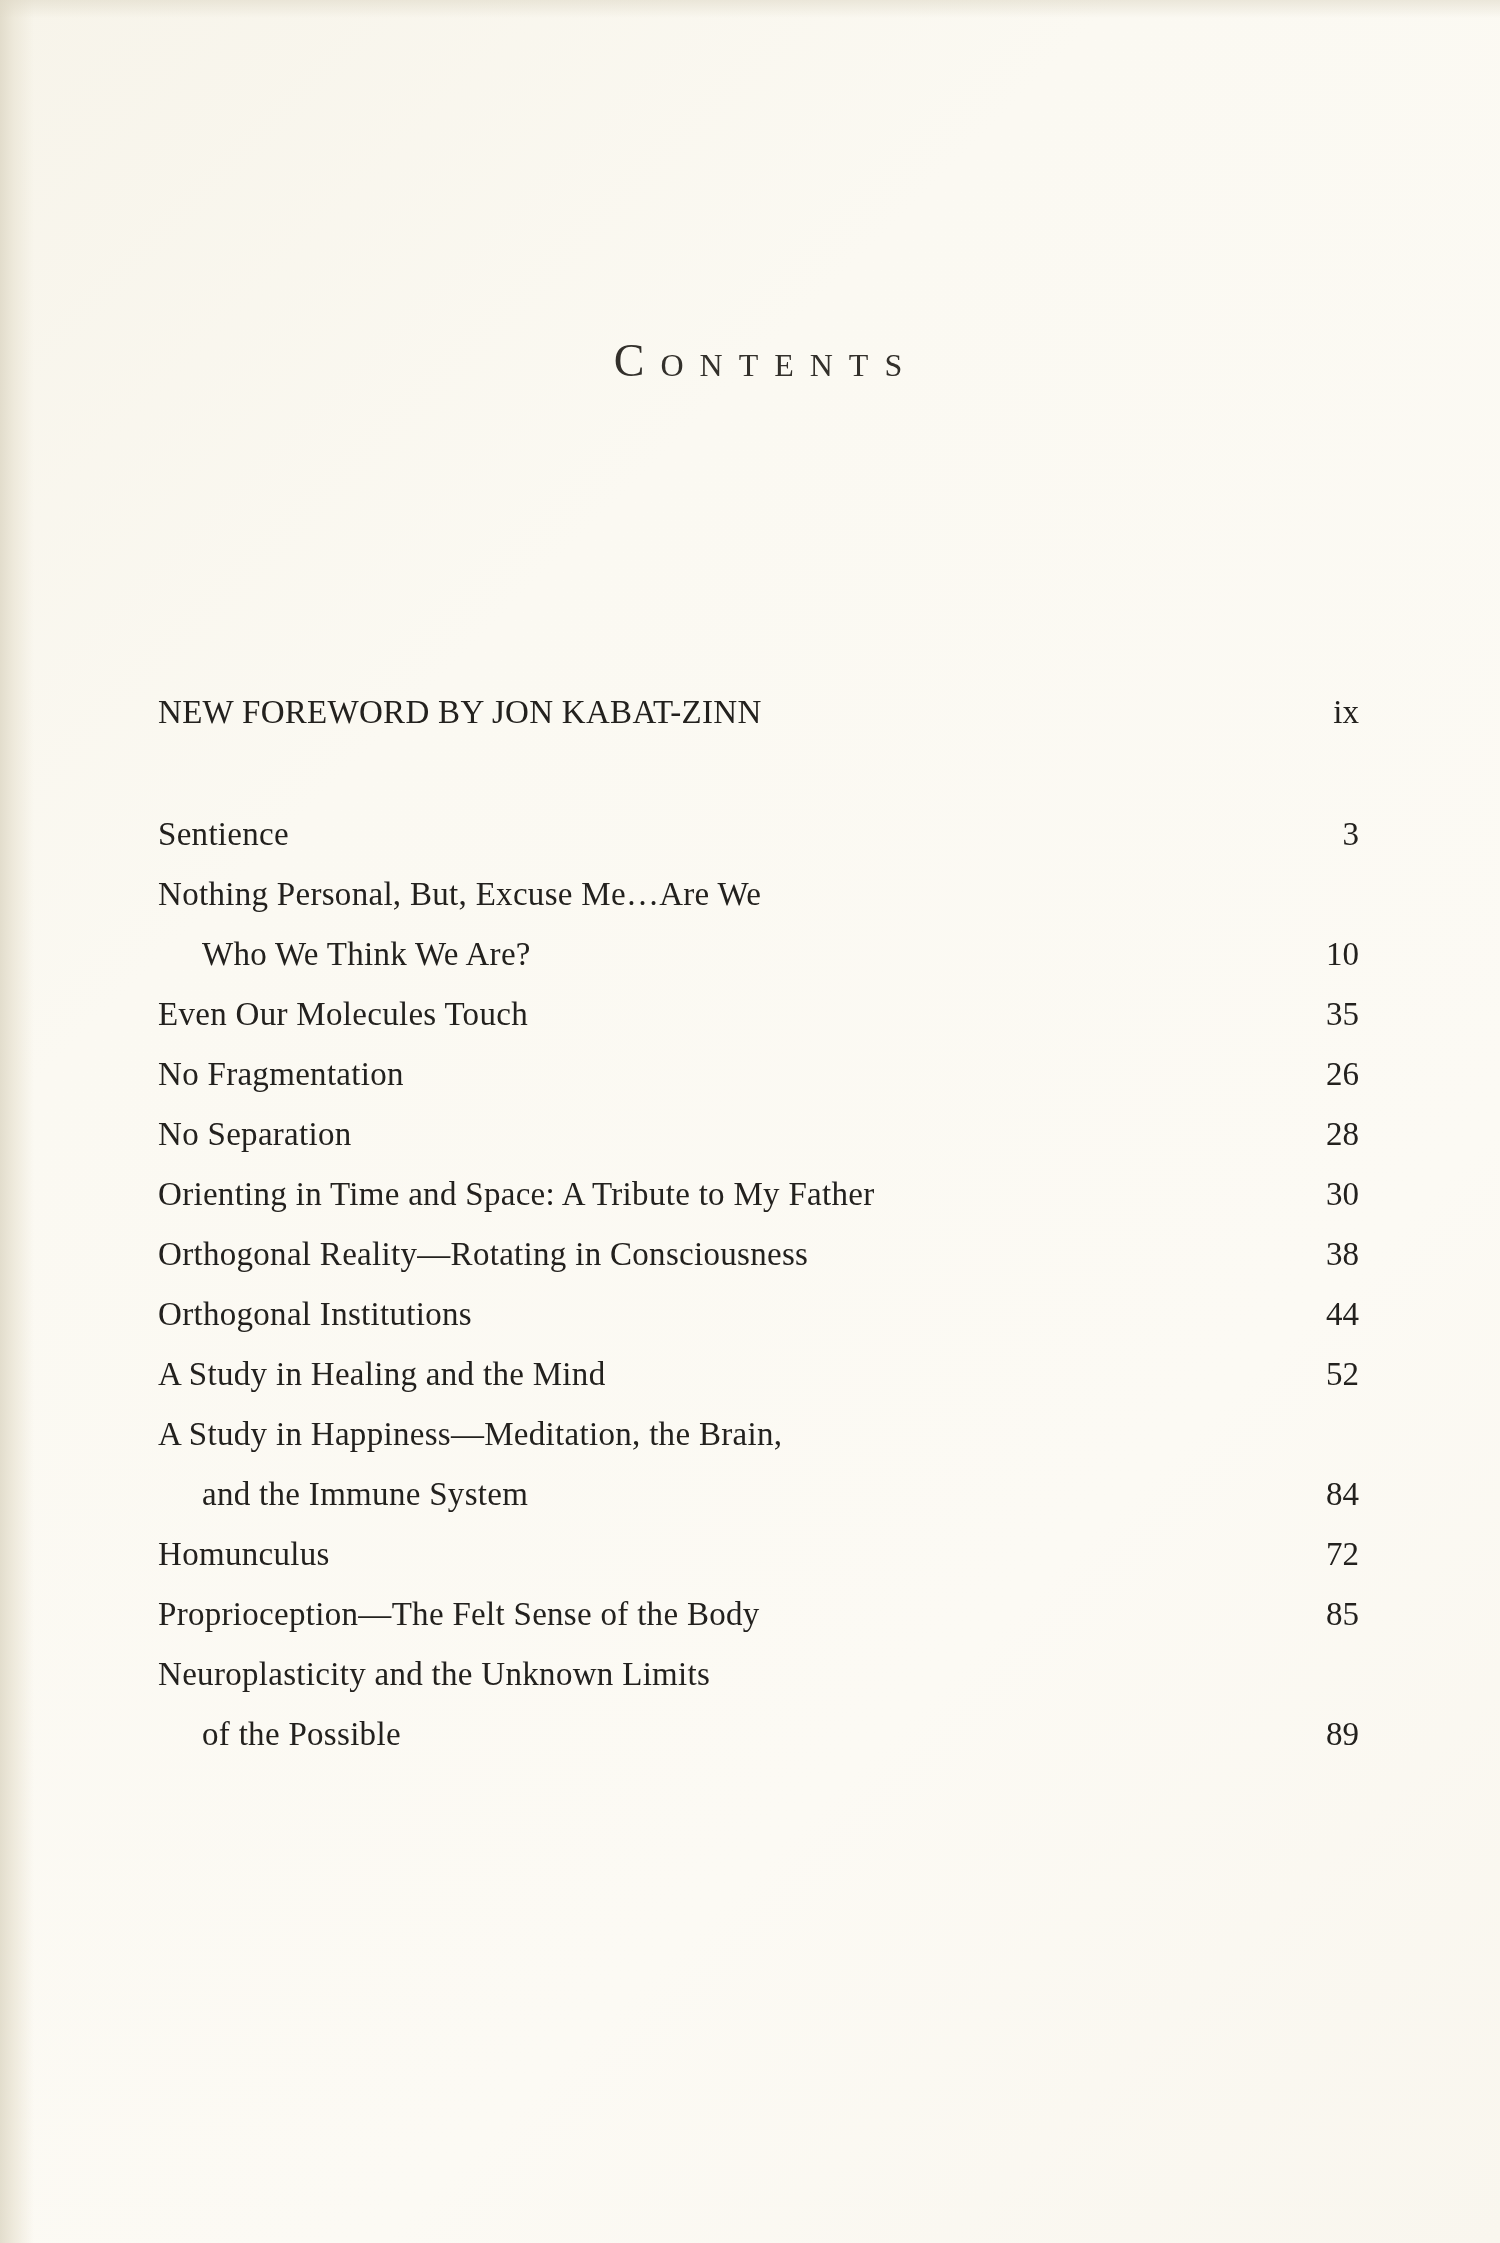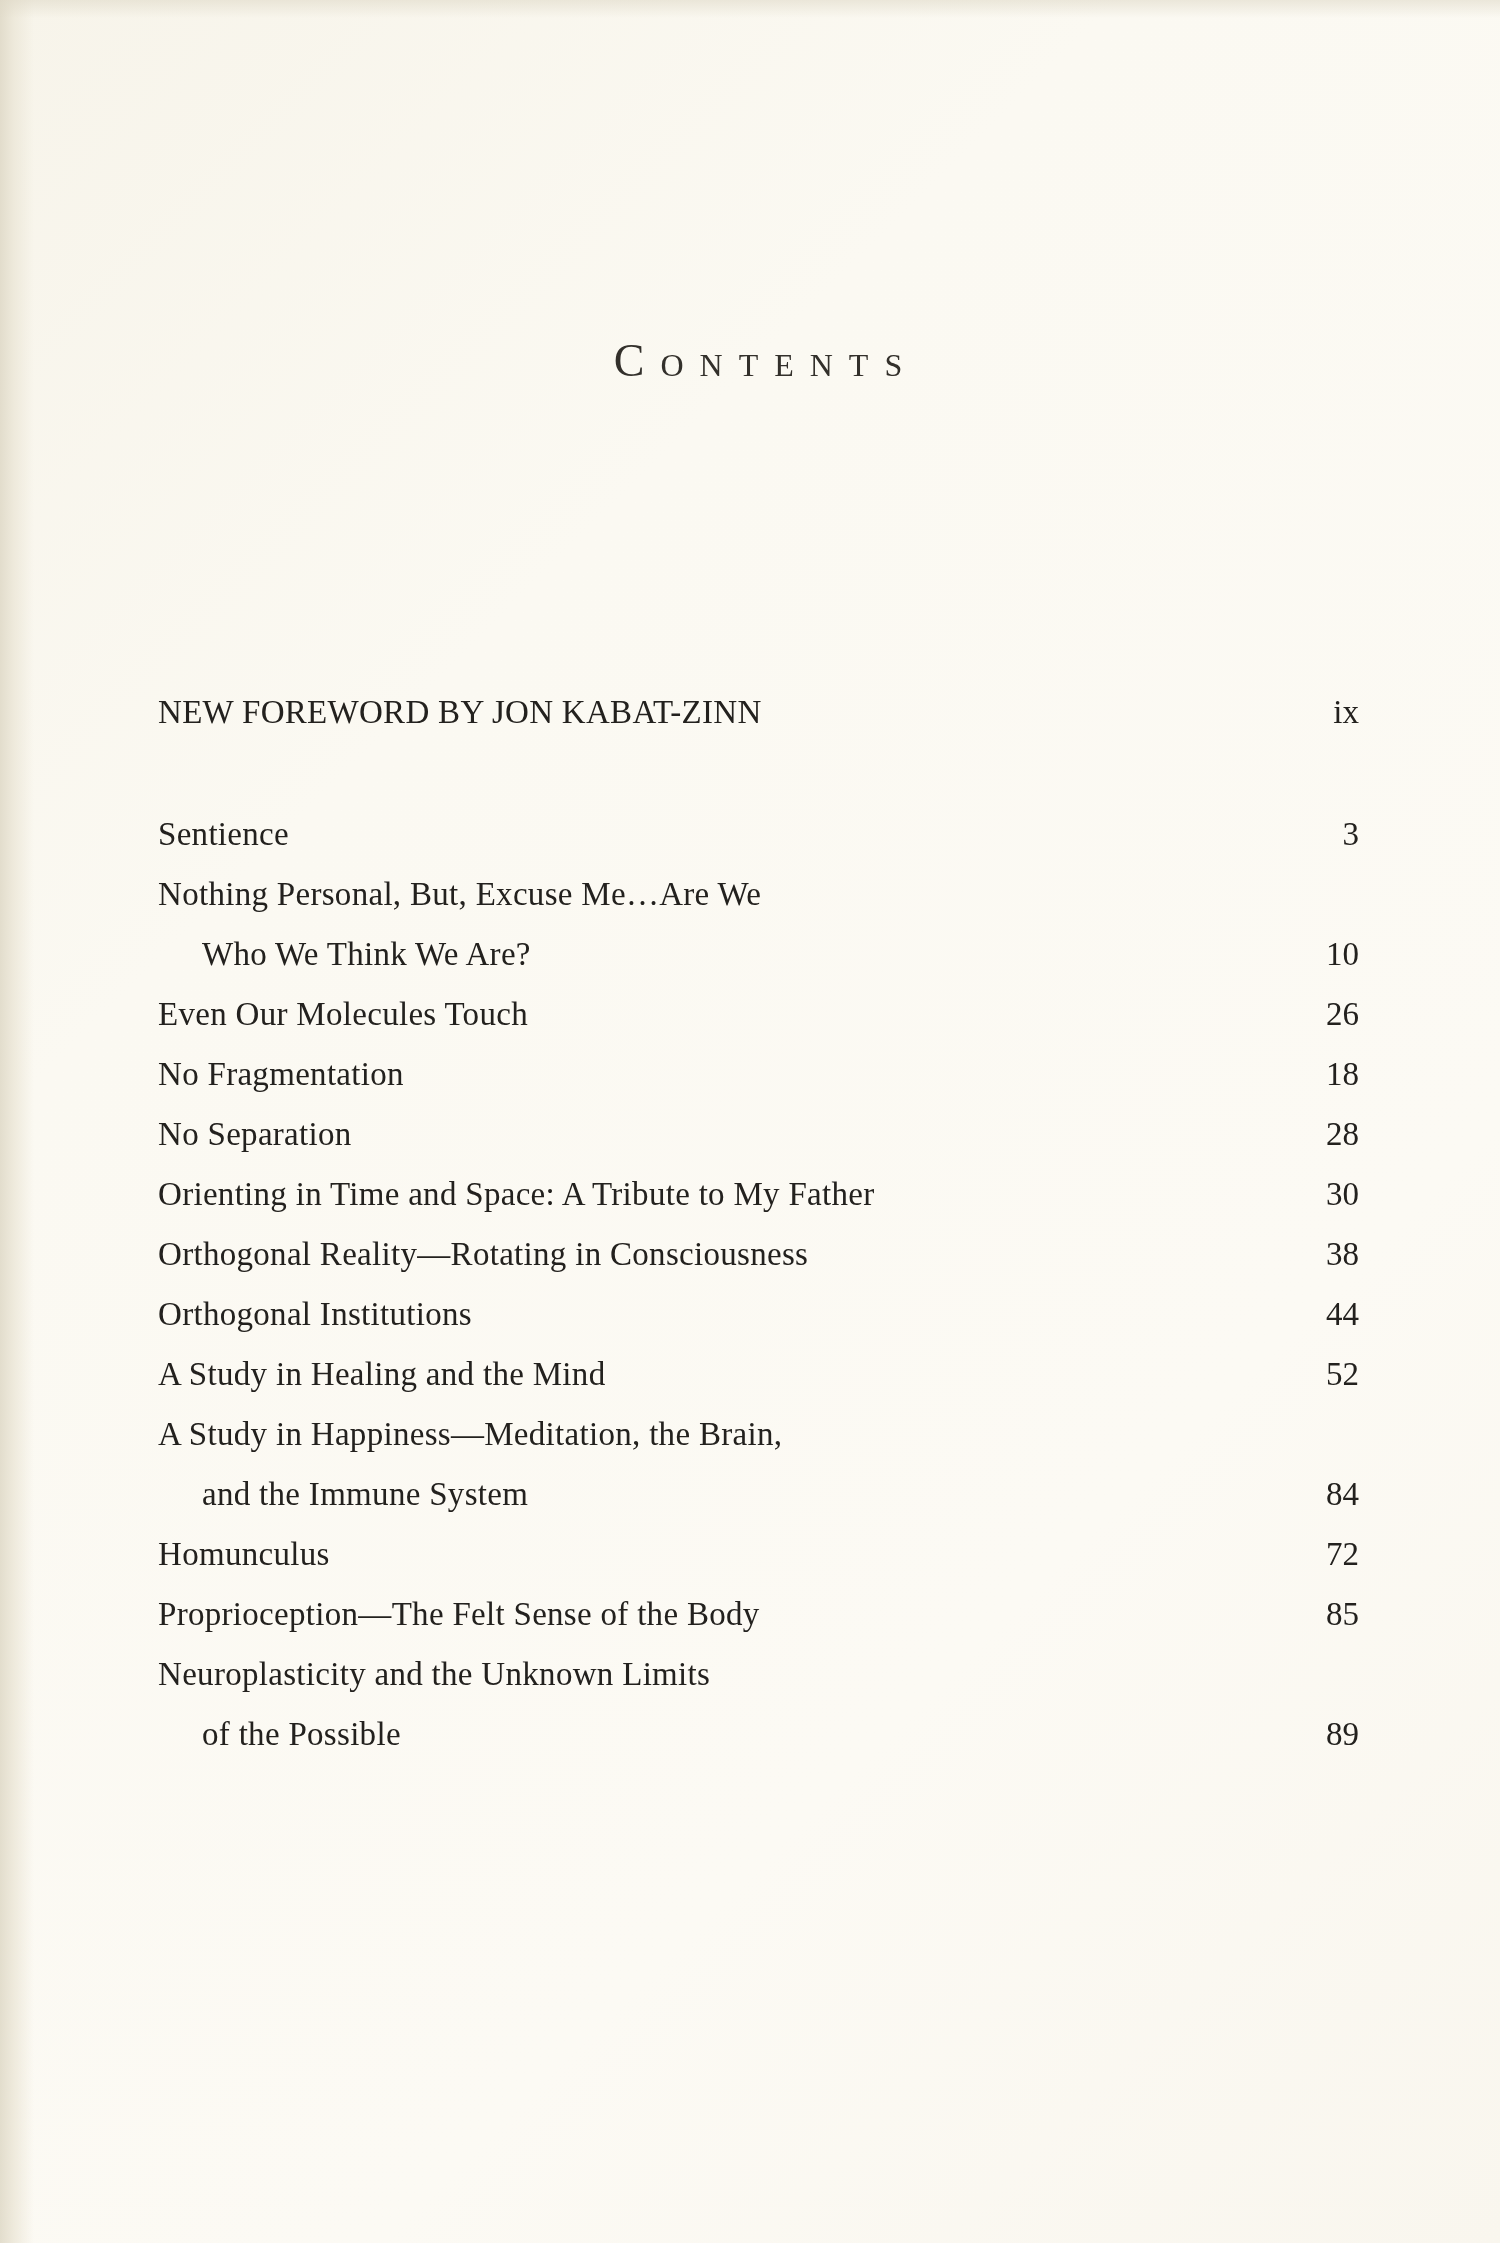--- a/index.html
+++ b/index.html
@@ -101,27 +101,27 @@
           <span class="text">Nothing Personal, But, Excuse Me…Are We</span>
         </div>
         <div class="row">
           <span class="text cont">Who We Think We Are?</span>
           <span class="pagenum">10</span>
         </div>
       </div>
       <div class="entry">
         <div class="row">
           <span class="text">Even Our Molecules Touch</span>
-          <span class="pagenum">26</span>
+          <span class="pagenum">35</span>
         </div>
       </div>
       <div class="entry">
         <div class="row">
           <span class="text">No Fragmentation</span>
-          <span class="pagenum">18</span>
+          <span class="pagenum">26</span>
         </div>
       </div>
       <div class="entry">
         <div class="row">
           <span class="text">No Separation</span>
           <span class="pagenum">28</span>
         </div>
       </div>
       <div class="entry">
         <div class="row">

